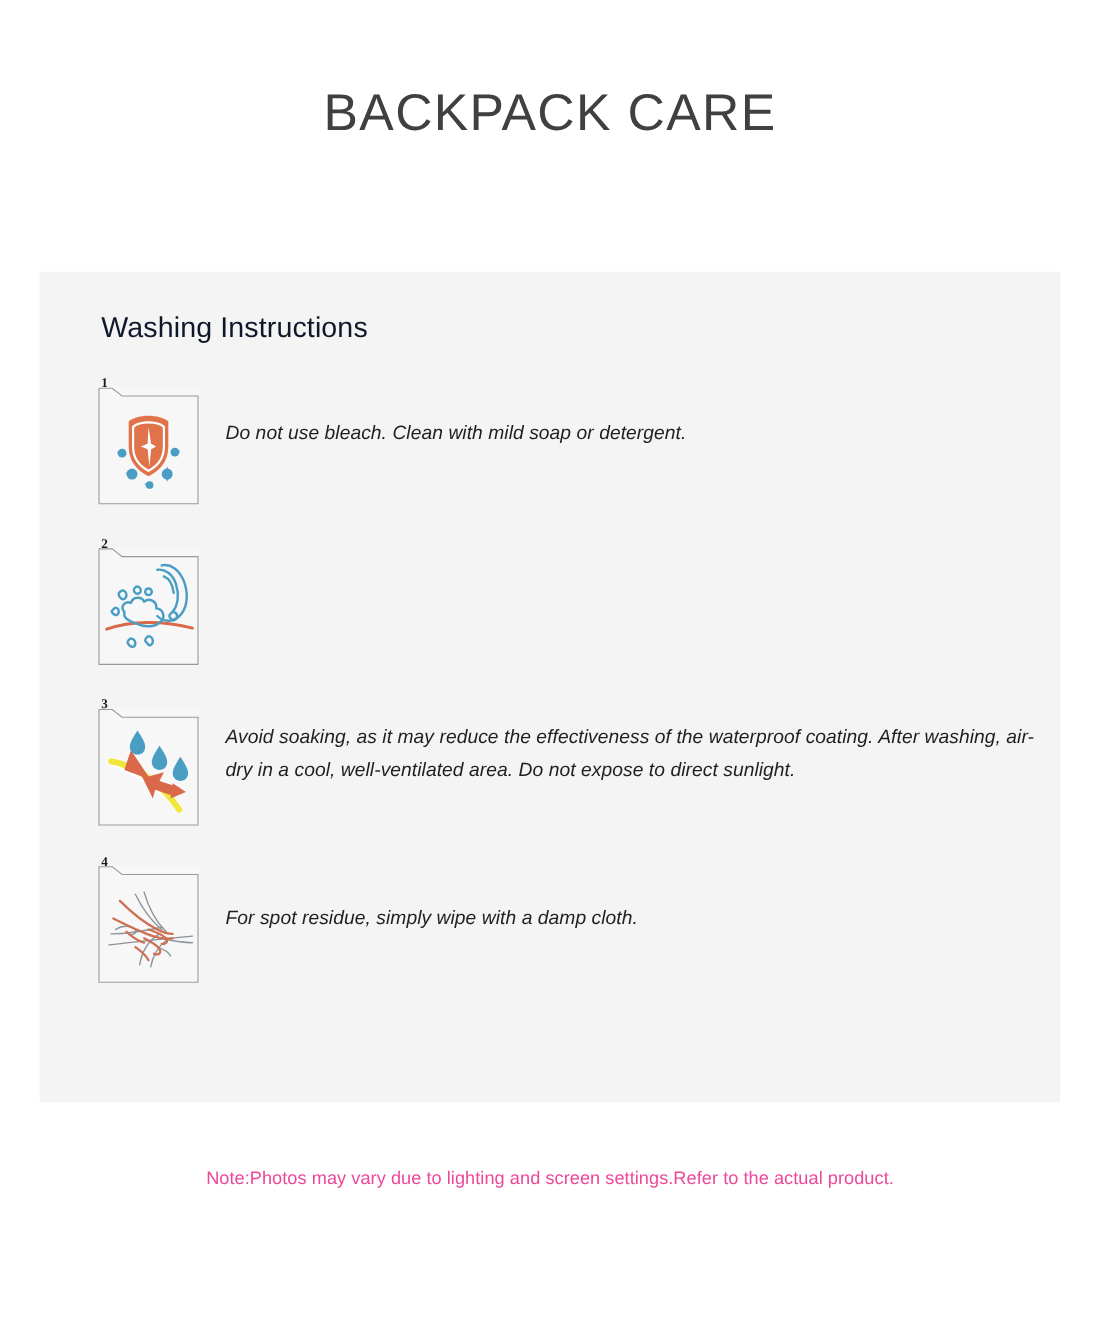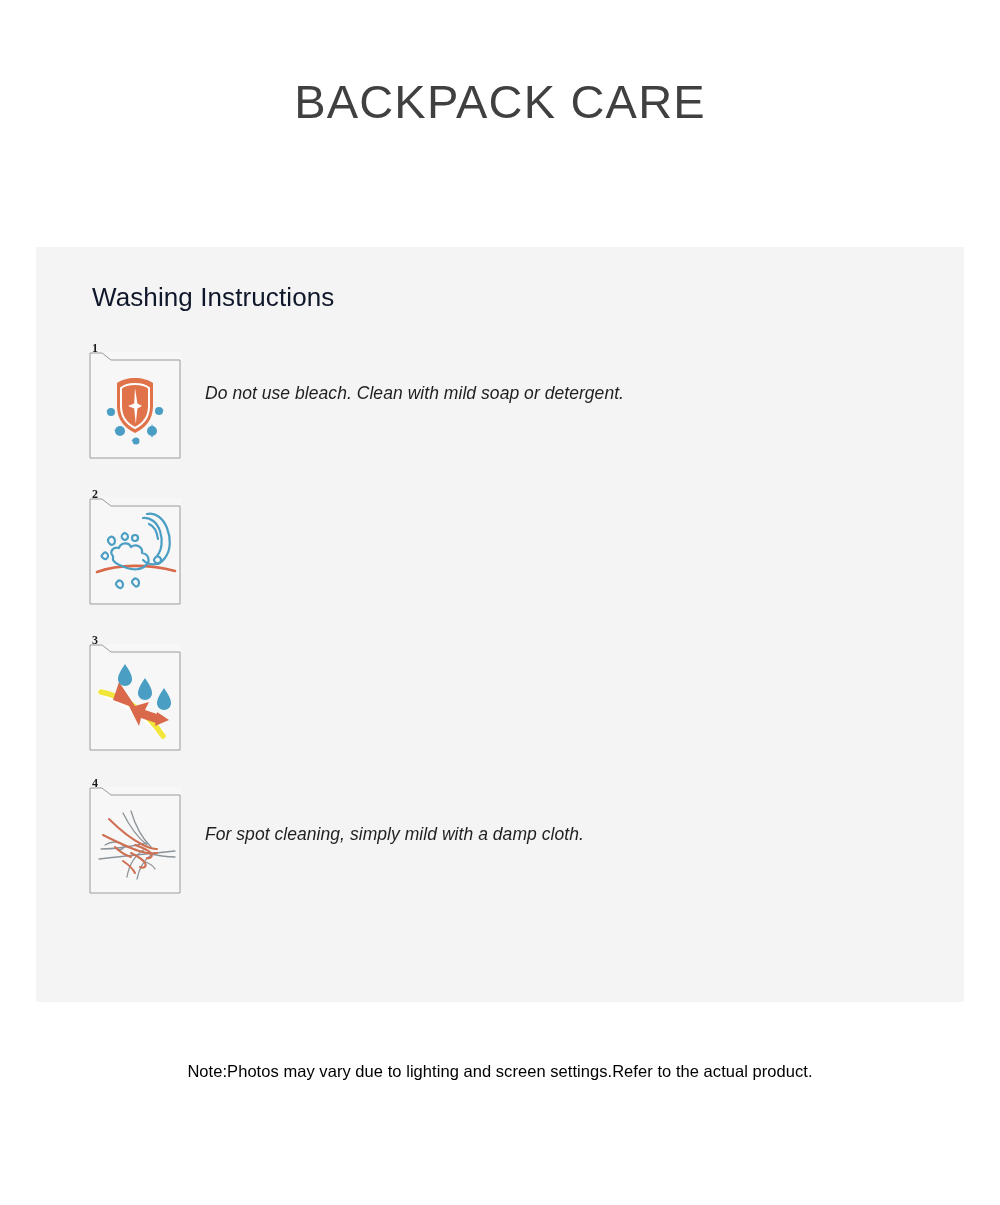--- a/index.html
+++ b/index.html
@@ -108,21 +108,21 @@
   .step-row.r4 .step-text { padding-top: 32px; }
   .step-text p { margin: 0; font-style: italic; }
 
   .footer-note {
     position: absolute;
     left: 0;
     right: 0;
     top: 1062px;
     text-align: center;
     font-size: 16.5px;
-    color: #000000;
+    color: #ec4899;
     letter-spacing: 0.05px;
   }
 </style>
 </head>
 <body>
 
 <h1 class="page-title">BACKPACK CARE</h1>
 
 <section class="care-panel">
 
@@ -208,20 +208,23 @@
           <path d="M30 38 L46 62 L60 58 L56 66 L74 72 L70 80 L52 74 L50 82 L40 62 L24 56 Z" fill="#d9694a"></path>
           <path d="M68 68 L80 76 L66 82 Z" fill="#d9694a"></path>
 
           <g fill="#4a9ec4">
             <path d="M36 20 C40 26 43 31 43 35 C43 39 40 42 36 42 C32 42 29 39 29 35 C29 31 32 26 36 20 Z"></path>
             <path d="M56 34 C60 40 63 45 63 49 C63 53 60 56 56 56 C52 56 49 53 49 49 C49 45 52 40 56 34 Z"></path>
             <path d="M75 44 C79 50 82 55 82 59 C82 63 79 66 75 66 C71 66 68 63 68 59 C68 55 71 50 75 44 Z"></path>
           </g>
         </svg>
       </div>
+      <div class="step-text">
+        <p>Avoid soaking, as it may reduce the effectiveness of the waterproof coating. After washing, air-dry in a cool, well-ventilated area. Do not expose to direct sunlight.</p>
+      </div>
     </div>
 
     <div class="step-row r4">
       <div class="icon-frame">
         <span class="icon-num">4</span>
         <svg class="frame-border" viewBox="0 0 92 107">
           <path d="M1 8 L1 106 L91 106 L91 8 L22 8 L13 1 L1 1 Z" fill="none" stroke="#9a9a9a" stroke-width="1"></path>
         </svg>
         <svg class="icon-art" viewBox="0 0 92 107">
 
@@ -241,20 +244,20 @@
             <path d="M20 32 C30 42 42 52 54 58 C60 61 64 62 68 62"></path>
             <path d="M14 48 C26 54 38 60 50 64 C56 66 62 67 68 66"></path>
             <path d="M46 58 C52 60 58 62 62 66 C64 69 62 72 58 71"></path>
             <path d="M42 66 C48 69 54 72 56 76 C58 79 55 82 51 80"></path>
             <path d="M34 74 C40 78 44 82 46 86"></path>
             <path d="M26 60 C30 64 36 68 42 70"></path>
           </g>
         </svg>
       </div>
       <div class="step-text">
-        <p>For spot cleaning, simply mild with a damp cloth.</p>
+        <p>For spot residue, simply wipe with a damp cloth.</p>
       </div>
     </div>
 
   </div>
 </section>
 
 <div class="footer-note">Note:Photos may vary due to lighting and screen settings.Refer to the actual product.</div>
 
 </body></html>

